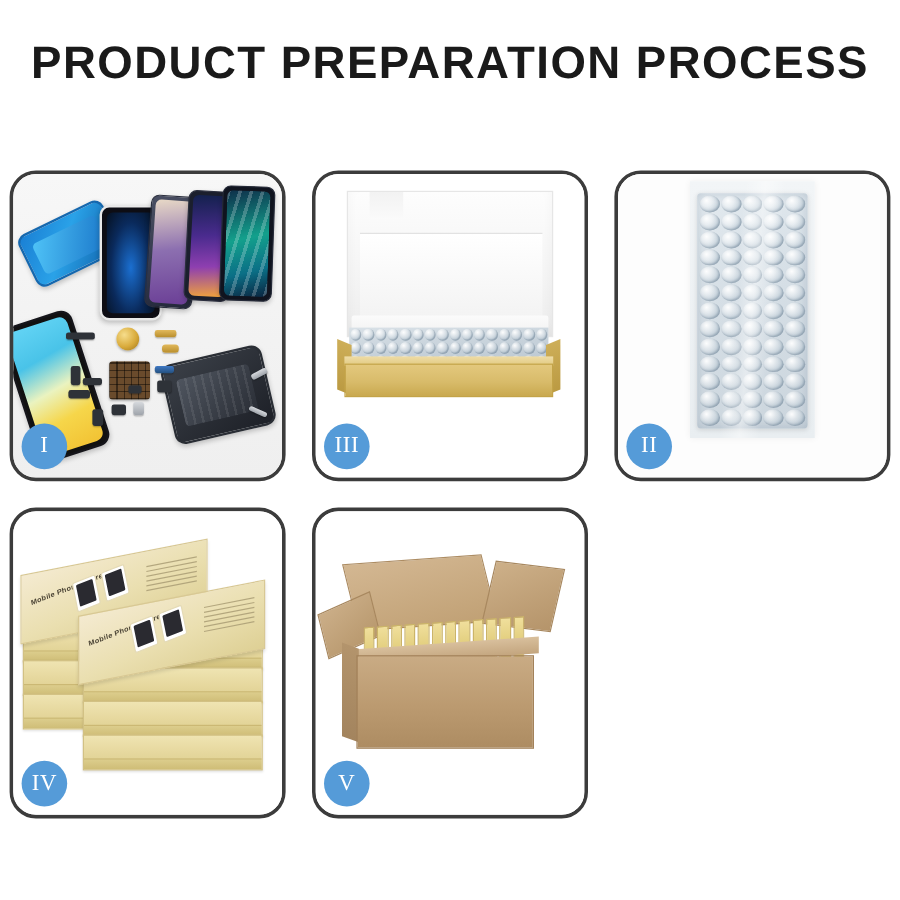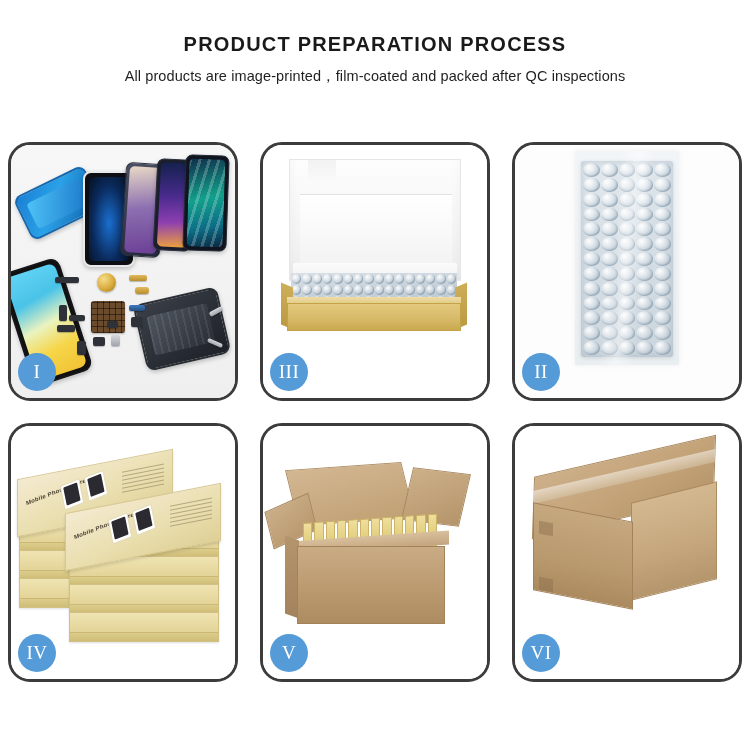--- a/index.html
+++ b/index.html
@@ -9,21 +9,21 @@
     background: #ffffff;
     font-family: "Liberation Sans", sans-serif;
     overflow: hidden;
   }
 
   .page { position: relative; width: 750px; height: 750px; background: #fff; }
 
   
   .header { width: 100%; padding-top: 34px; text-align: center; }
   .title {
-    font-size: 20px; font-weight: 700; letter-spacing: 1.2px;
+    font-size: 38px; font-weight: 700; letter-spacing: 1.2px;
     color: #1a1a1a; line-height: 1.05; white-space: nowrap;
     font-family: "Liberation Sans", sans-serif;
   }
   .subtitle {
     margin-top: 12px; font-size: 14.5px; font-weight: 400;
     color: #1f1f1f; letter-spacing: .1px; white-space: nowrap;
   }
 
   
   .grid {
@@ -359,21 +359,20 @@
     transform: skewY(-12deg); border-radius: 2px;
   }
 </style>
 </head>
 <body>
 
 <div class="page">
 
   <div class="header">
     <div class="title">PRODUCT PREPARATION PROCESS</div>
-    <div class="subtitle">All products are image-printed，film-coated and packed after QC inspections</div>
   </div>
 
   <div class="grid">
 
     <div class="panel p1">
       <div class="scene">
         <div class="ph ph-a"></div>
         <div class="ph ph-b"></div>
         <div class="ph ph-c"></div>
         <div class="ph ph-d"></div>
@@ -627,27 +626,15 @@
             <b></b>
             <b></b>
         </div>
         <div class="c5-rim"></div>
         <div class="c5-side"></div>
         <div class="c5-body"></div>
       </div>
       <div class="badge">V</div>
     </div>
 
-    <div class="panel p6">
-      <div class="scene">
-        <div class="c6-tapeflat"></div>
-        <div class="c6-top"></div>
-        <div class="c6-tape"></div>
-        <div class="c6-right"></div>
-        <div class="c6-front"></div>
-        <div class="c6-seam"></div>
-        <div class="c6-seam2"></div>
-      </div>
-      <div class="badge">VI</div>
-    </div>
 
   </div>
 </div>
 
 </body></html>

